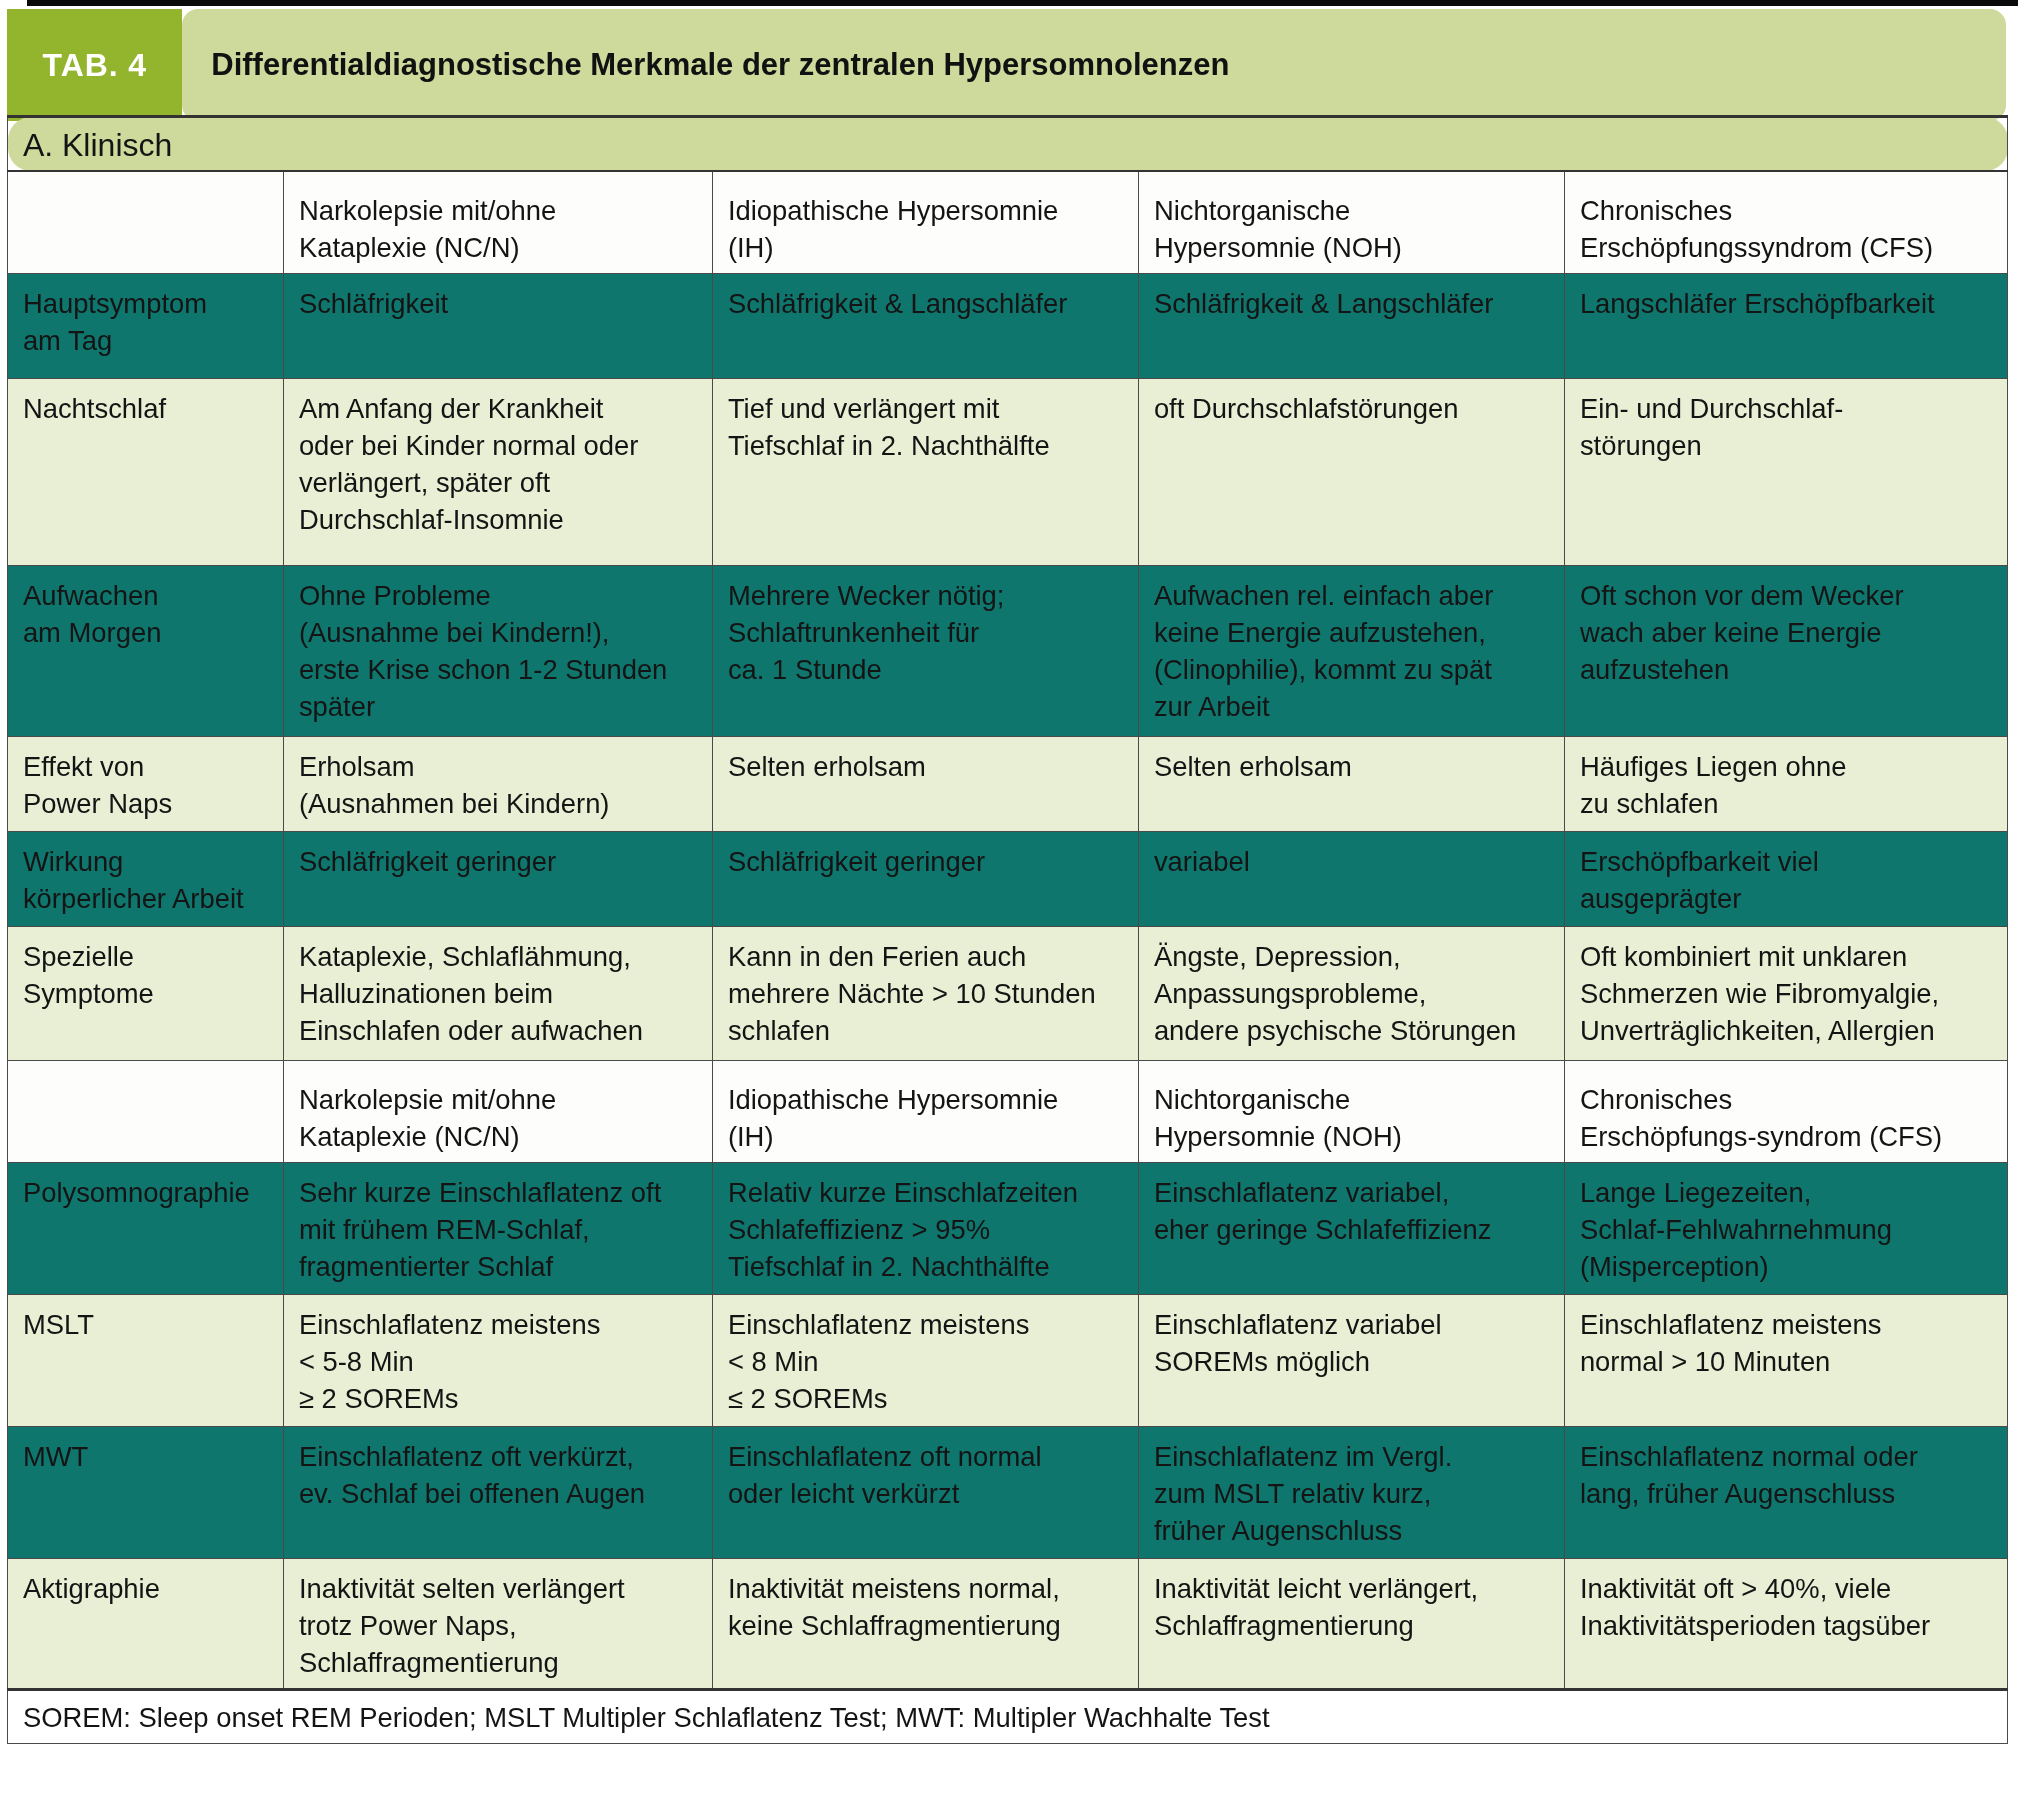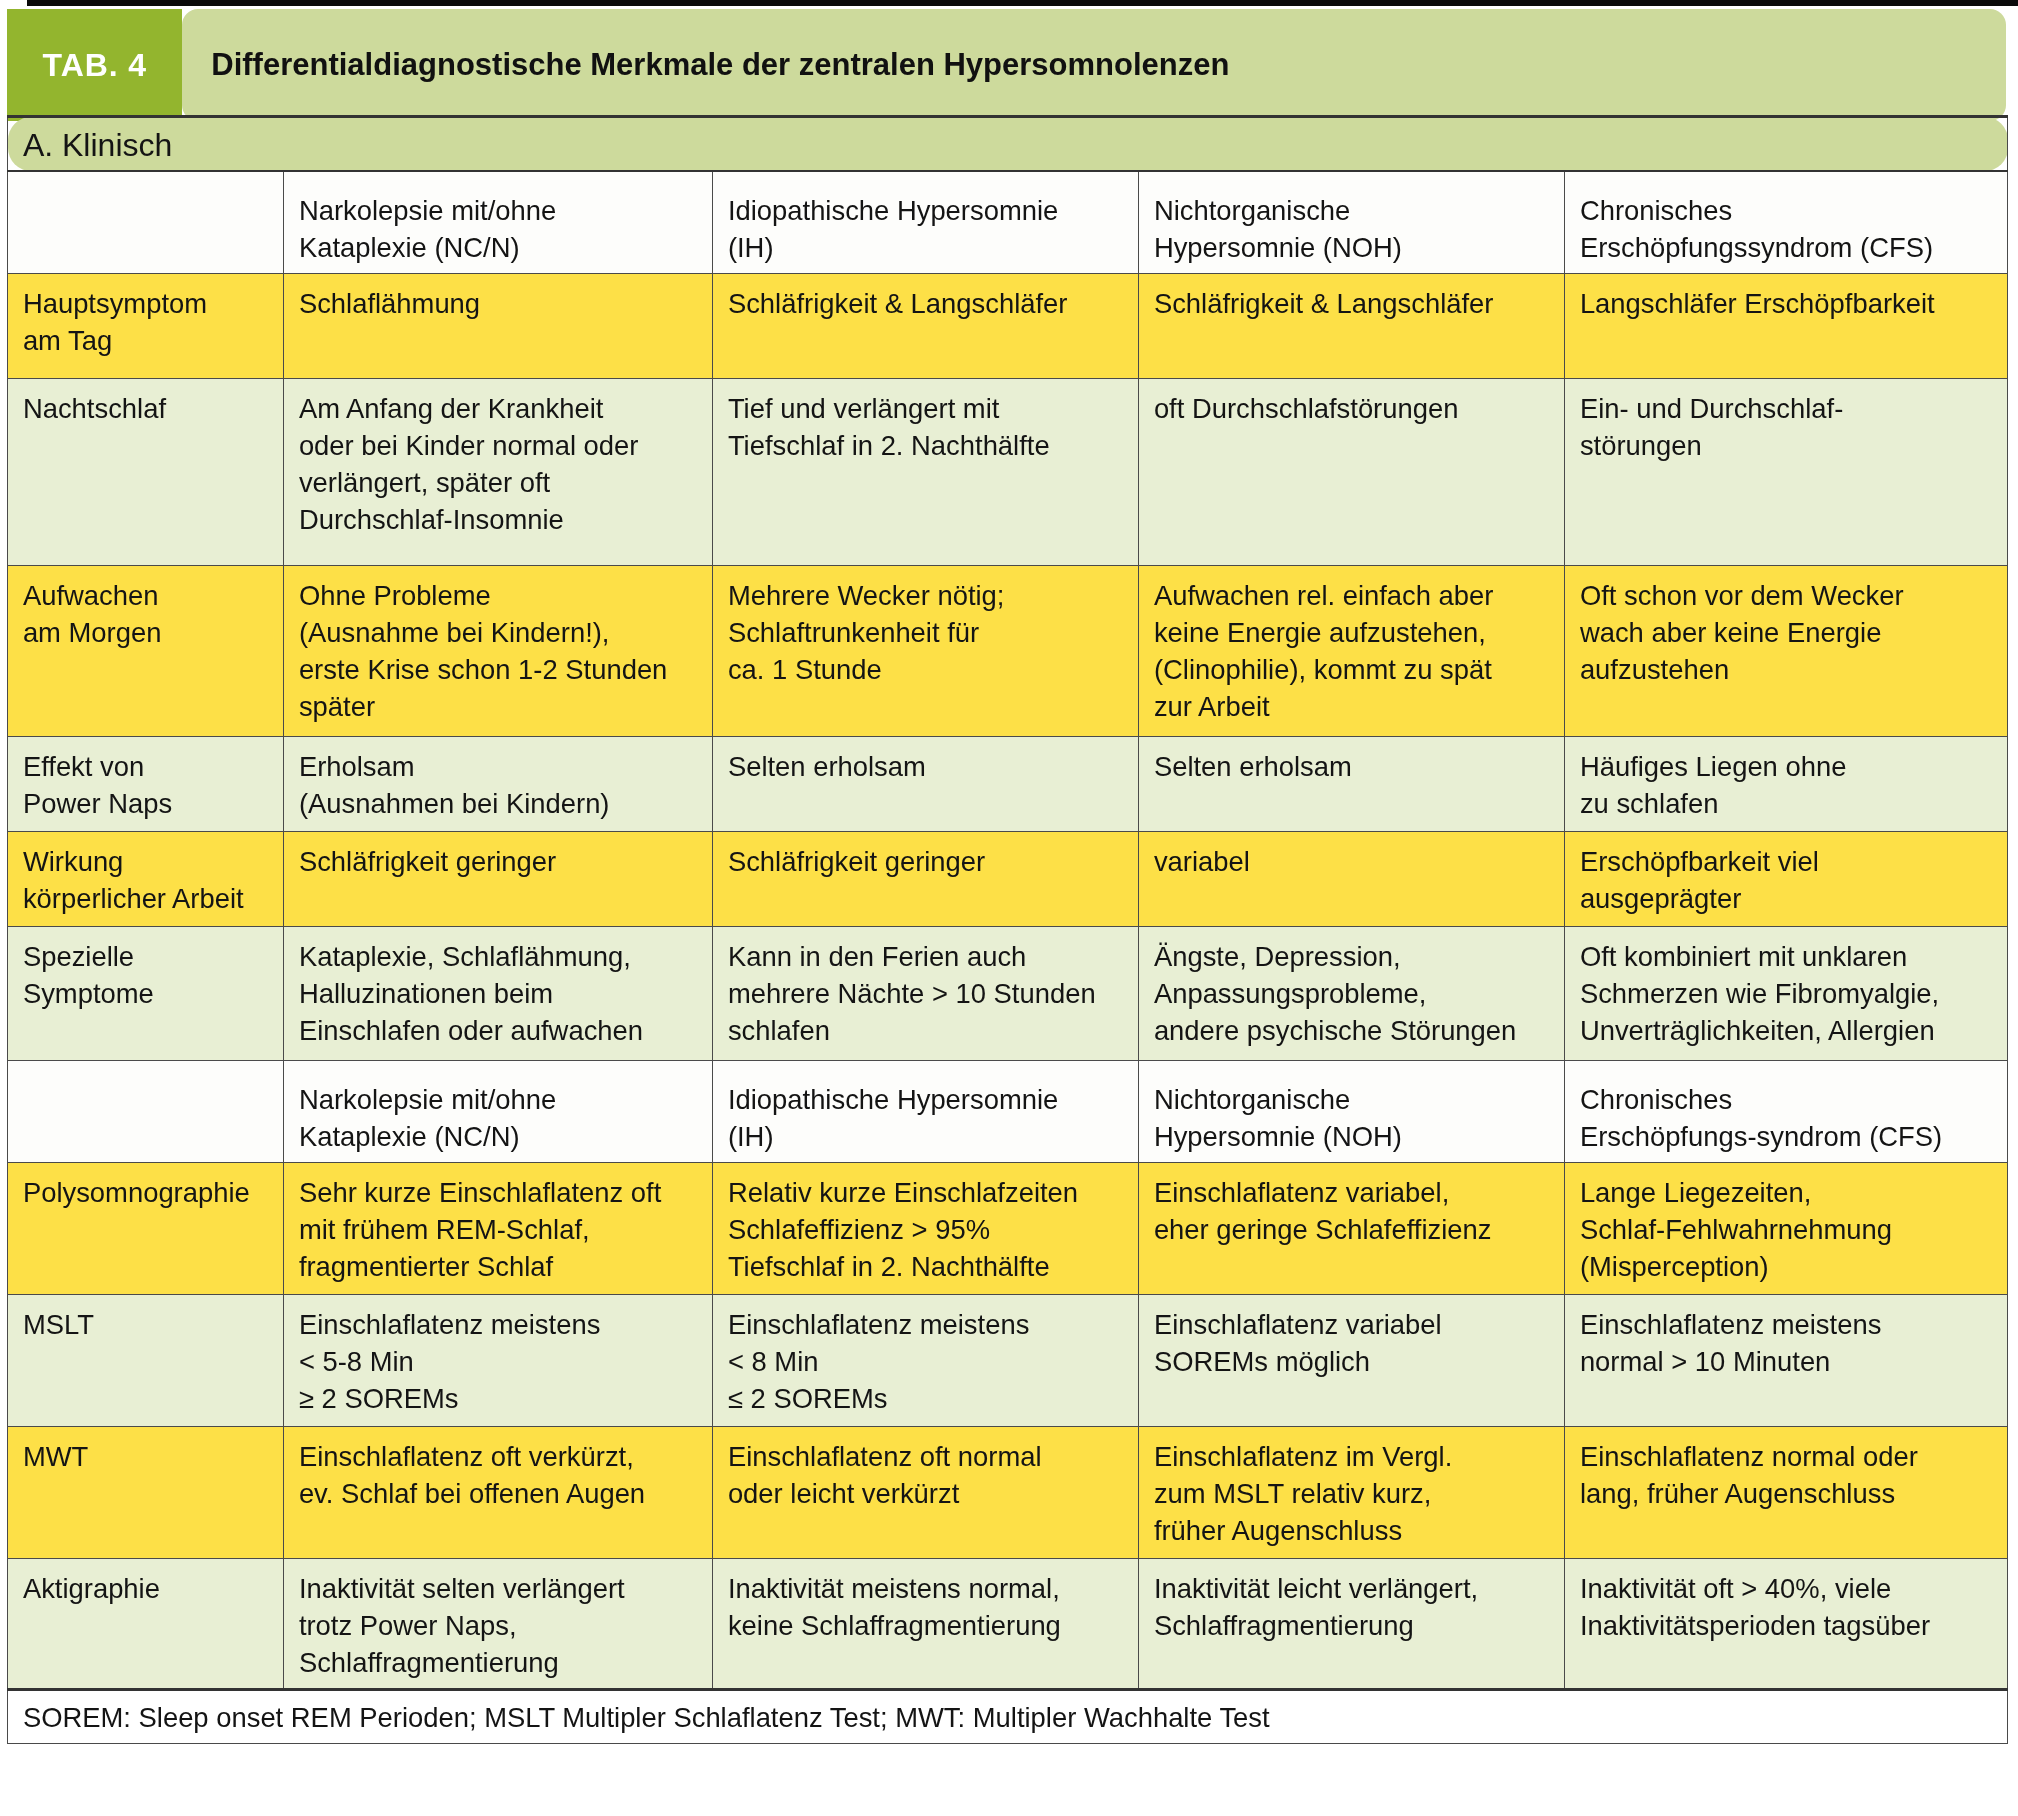--- a/index.html
+++ b/index.html
@@ -45,21 +45,21 @@
     overflow:hidden;
   }
   .tbl .section-cell{
     background:#cdda9c;
     font-size:32px;line-height:37px;
     padding-top:9.1px;padding-bottom:5.5px;
     vertical-align:middle;
     border-top:3.7px solid #333333;border-bottom:2.7px solid #333333;border-radius:23px;
   }
   .tbl .colhead td{background:#fdfdfb;padding-top:20px;}
-  .tbl .row-cream td{background:#fde047;margin-left:40px;}
+  .tbl .row-cream td{background:#0f766e;margin-left:40px;}
   .tbl .row-green td{background:#e8efd4;}
   .tbl .footer-cell{
     background:#ffffff;vertical-align:middle;
     border-top:3.7px solid #333333;
     padding-top:7.3px;padding-bottom:7.3px;
   }
   .tbl tr{page-break-inside:avoid;}
   .h56{height:51px}.h108{height:99px}.h115{height:105px}.h185{height:187px}
   .h187{height:171px}.h104{height:95px}.h147{height:134px}.h112{height:102px}
   .h145{height:132px}.h143{height:131px}.h58{height:53px}
@@ -95,21 +95,21 @@
       <td>Idiopathische Hypersomnie
 (IH)</td>
       <td>Nichtorganische
 Hypersomnie (NOH)</td>
       <td>Chronisches
 Erschöpfungssyndrom (CFS)</td>
     </tr>
     <tr class="row-cream h115">
       <td>Hauptsymptom
 am Tag</td>
-      <td>Schlaflähmung</td>
+      <td>Schläfrigkeit</td>
       <td>Schläfrigkeit &amp; Langschläfer</td>
       <td>Schläfrigkeit &amp; Langschläfer</td>
       <td>Langschläfer Erschöpfbarkeit</td>
     </tr>
     <tr class="row-green h185">
       <td>Nachtschlaf</td>
       <td>Am Anfang der Krankheit
 oder bei Kinder normal oder
 verlängert, später oft
 Durchschlaf-Insomnie</td>

